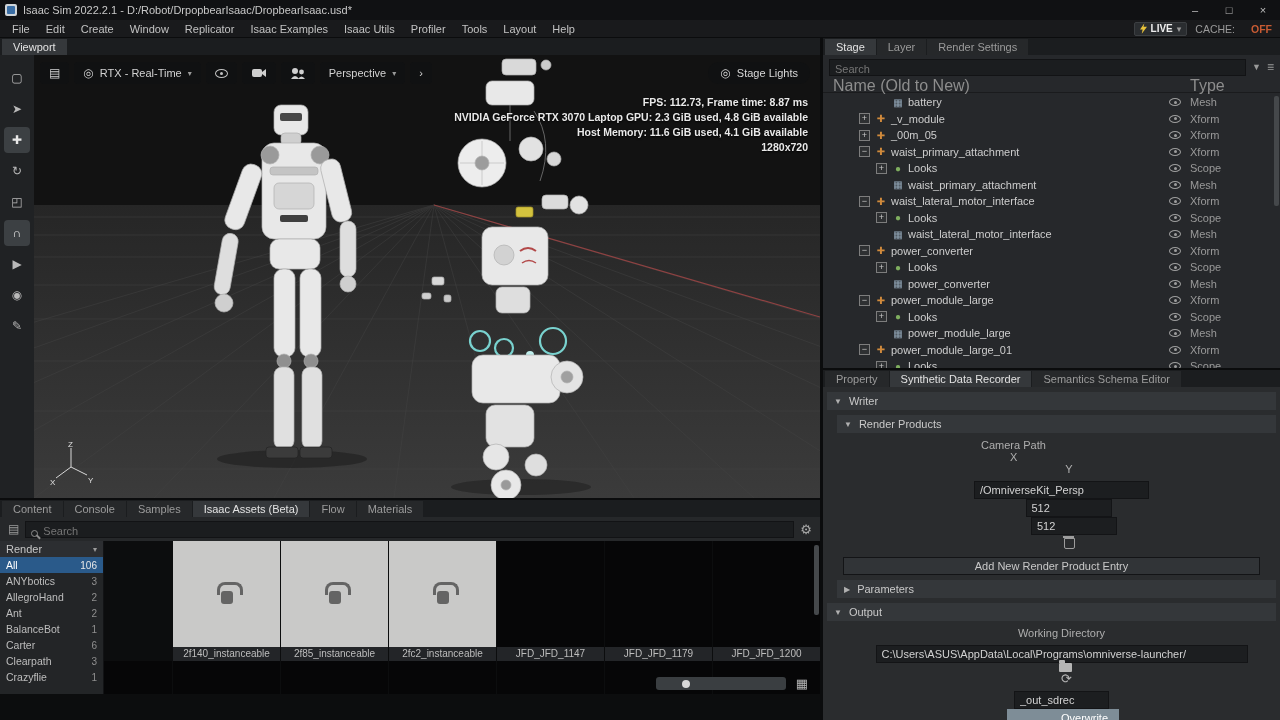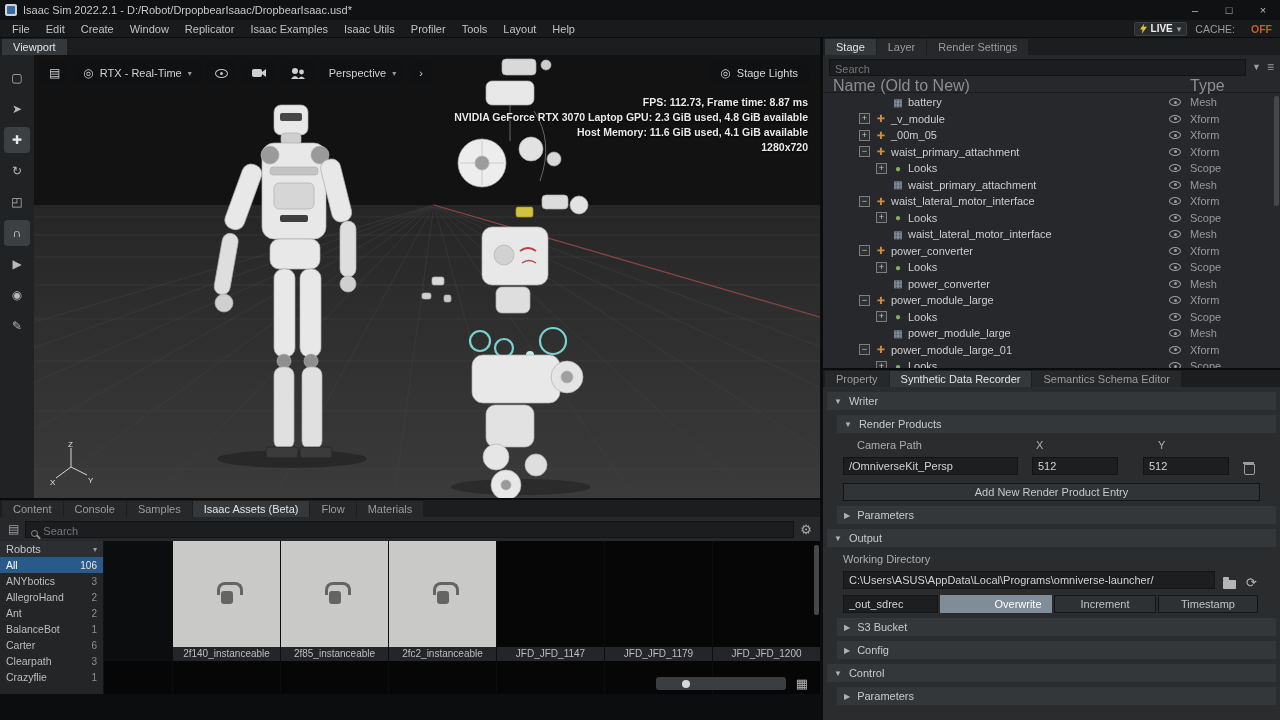--- a/index.html
+++ b/index.html
@@ -100,21 +100,21 @@
   .tree-eye { position:absolute; left:346px; width:12px; height:8px; border:1px solid #9d9d9d; border-radius:50%; }
   .tree-eye::after { content:""; position:absolute; width:3px; height:3px; border-radius:50%; background:#9d9d9d; top:1.5px; left:3.5px; }
   .tree-type { position:absolute; left:367px; color:#999; }
   .stage-vsb { position:absolute; right:1px; top:58px; width:5px; height:110px; background:#45484b; border-radius:2px; }
   
   #prop-panel { position:absolute; top:370px; left:823px; width:457px; height:350px; background:#2a2c2e; overflow:hidden; }
   .sect { height:18px; display:flex; align-items:center; gap:7px; background:#34373a; color:#c9c9c9; margin:5px 4px 0 4px; padding-left:7px; }
   .sect.child { margin-left:14px; }
   .sect::before { content:"▼"; font-size:8px; color:#b0b0b0; }
   .sect.closed::before { content:"▶"; }
-  .frow { display:flex; align-items:flex-end; margin:6px 0 0 20px; }
+  .frow { display:flex; align-items:center; margin:6px 0 0 20px;flex-direction:column; }
   .flabel { color:#aeaeae; }
   .ti { background:#1c1e20; border:1px solid #131416; color:#d2d2d2; height:18px; padding:0 5px; font:11px "Liberation Sans",sans-serif; outline:none; }
   .addbtn { margin:8px 20px 0 20px; height:18px; background:#313437; border:1px solid #131416; color:#c8c8c8; text-align:center; line-height:17px; }
   .segbtn { height:18px; display:flex; align-items:center; justify-content:center; background:#2d3134; border:1px solid #131416; color:#c2c2c2; }
   .segbtn.active { background:#7e8d97; border-color:#7e8d97; color:#fff; }
   .trash-ic { width:12px; height:14px; position:relative; margin-left:14px; }
   .trash-ic::before { content:""; position:absolute; top:3px; left:1px; width:9px; height:9px; border:1px solid #9d9d9d; border-radius:0 0 2px 2px; }
   .trash-ic::after { content:""; position:absolute; top:1px; left:0; width:11px; border-top:2px solid #9d9d9d; }
   .folder-ic { width:13px; height:9px; background:#b5b5b5; border-radius:1px; position:relative; }
   .folder-ic::before { content:""; position:absolute; top:-3px; left:0; width:6px; height:3px; background:#b5b5b5; border-radius:1px 1px 0 0; }
@@ -415,21 +415,21 @@
       <span class="mini-ic">▤</span>
       <div class="searchbox">
         <span class="mag"></span>
         <input placeholder="Search" style="">
       </div>
       <span class="gear-ic">⚙</span>
     </div>
     <div class="cb-body">
       <div class="cat-col">
         <div class="cat-header">
-          <span>Robots</span>
+          <span>Render</span>
           <span class="vpt-caret">▾</span>
         </div>
         <div>
 
             <div class="cat-item selected">
               <span class="cat-name">All</span>
               <span class="cat-count">106</span>
             </div>
 
             <div class="cat-item">

